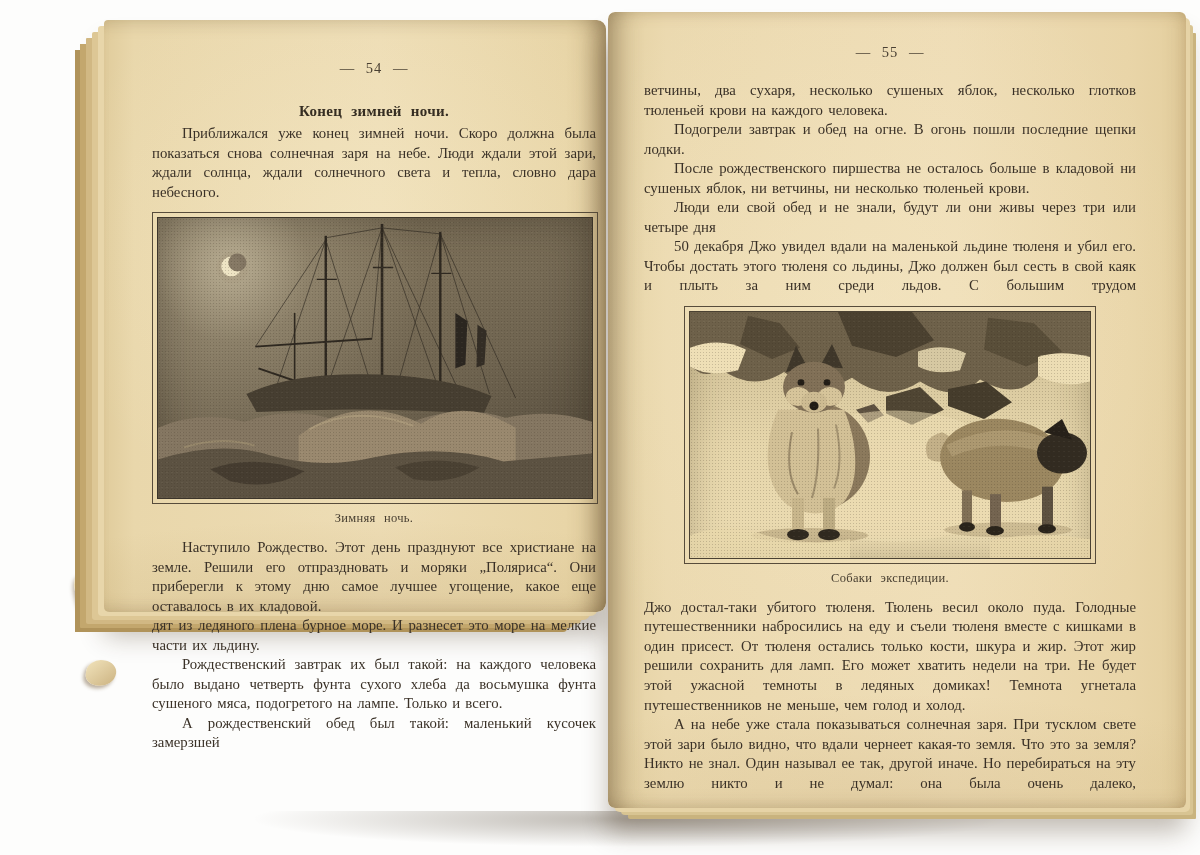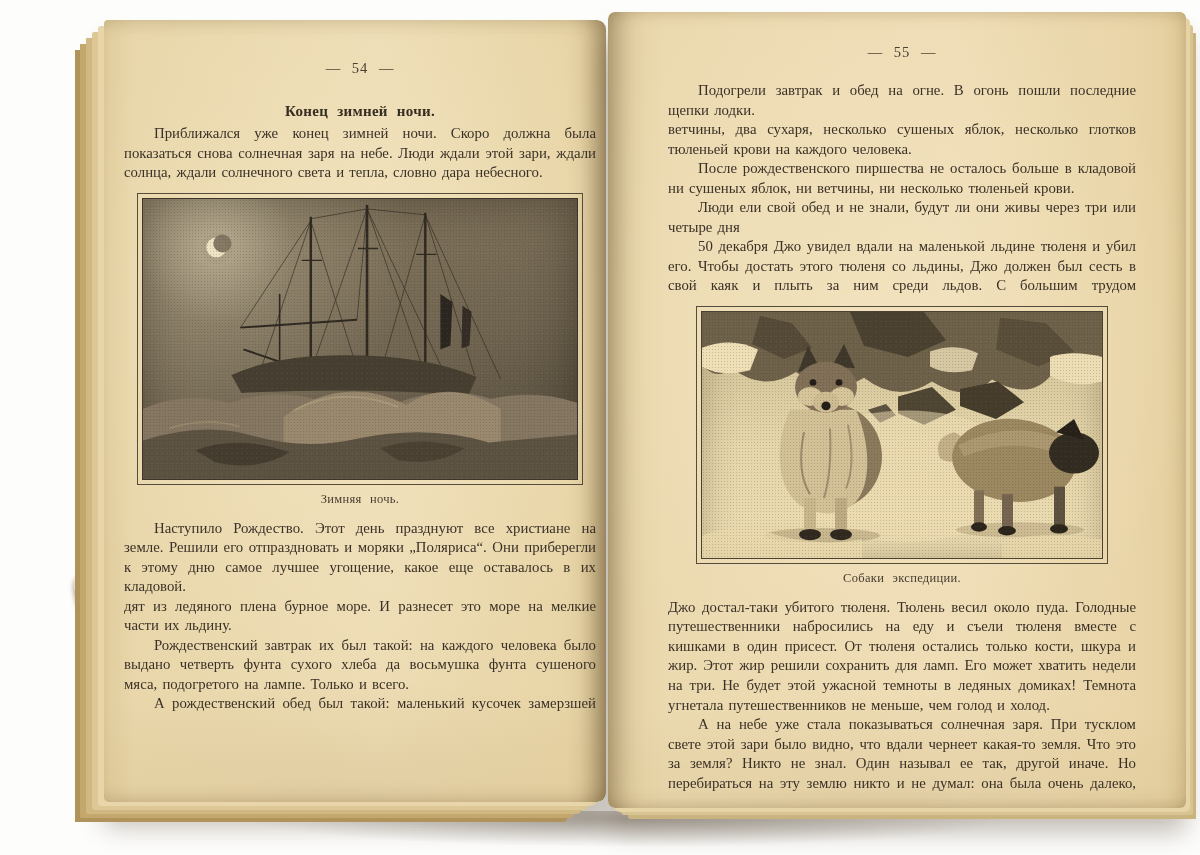--- a/index.html
+++ b/index.html
@@ -9,42 +9,42 @@
     font-family:"Liberation Serif","DejaVu Serif",serif;
   }
   .scene{position:absolute;inset:0;}
   .book{position:absolute;left:62px;top:10px;width:1124px;height:806px;}
   .book-shadow{
     position:absolute;left:90px;right:30px;bottom:4px;height:40px;
     background:radial-gradient(50% 100% at 50% 20%,rgba(40,25,5,0.30),transparent 70%);
   }
   .page{position:absolute;box-sizing:border-box;}
   .page-left{
-    left:42px;top:10px;width:502px;height:782px;
+    left:42px;top:10px;width:502px;height:592px;
     border-radius:4px 9px 9px 5px;
-    padding:40px 10px 0 20px;
+    padding:40px 10px 0 48px;
     background:
       radial-gradient(90% 70% at 50% 38%,rgba(252,244,214,0.30),transparent 70%),
       radial-gradient(140% 26% at 50% 100%,rgba(168,138,78,0.18),transparent 60%),
       linear-gradient(90deg,#e0cc9c 0%,#e9d7ab 6%,#eddcb4 55%,#e8d5a7 92%,#e2cd9d 100%);
     box-shadow:
       -7px 5px 0 -1px #e8d6aa,
       -14px 10px 0 -2px #ddc795,
       -21px 15px 0 -3px #d1b883,
       -28px 20px 0 -4px #c3a76d,
       -34px 25px 0 -5px #b0935a,
       0 24px 26px rgba(60,40,15,0.30),
       inset -26px 0 26px -18px rgba(80,58,30,0.50),
       inset 0 14px 18px -14px rgba(120,90,50,0.25),
       inset 0 -14px 18px -14px rgba(120,90,50,0.28);
   }
   .page-right{
     left:546px;top:2px;width:578px;height:796px;
     border-radius:7px 6px 6px 7px;
-    padding:32px 50px 0 60px;
+    padding:32px 50px 0 36px;
     background:
       radial-gradient(85% 70% at 45% 40%,rgba(252,244,214,0.28),transparent 70%),
       radial-gradient(120% 24% at 50% 100%,rgba(168,138,78,0.16),transparent 60%),
       linear-gradient(90deg,#e3d0a1 0%,#ebd9af 10%,#eedcb5 60%,#e9d5a8 90%,#e4cf9f 100%);
     box-shadow:
       5px 5px 0 -1px #e6d3a6,
       10px 10px 0 -3px #d8c492,
       15px 16px 0 -5px #c9b37e,
       0 24px 26px rgba(60,40,15,0.30),
       inset 26px 0 26px -18px rgba(80,58,30,0.45),
@@ -174,22 +174,22 @@
         <p class="para">Наступило Рождество. Этот день празднуют все христиане на земле. Решили его отпраздновать и моряки „Поляриса“. Они приберегли к этому дню самое лучшее угощение, какое еще оставалось в их кладовой.</p>
         <p class="para no-indent">дят из ледяного плена бурное море. И разнесет это море на мелкие части их льдину.</p>
         <p class="para">Рождественский завтрак их был такой: на каждого человека было выдано четверть фунта сухого хлеба да восьмушка фунта сушеного мяса, подогретого на лампе. Только и всего.</p>
         <p class="para fill-last">А рождественский обед был такой: маленький кусочек замерзшей</p>
       </div>
     </div>
 
     <div class="page page-right">
       <div class="pageno">— 55 —</div>
       <div class="paras" style="margin-top:20px;">
+        <p class="para no-indent">ветчины, два сухаря, несколько сушеных яблок, несколько глотков тюленьей крови на каждого человека.</p>
         <p class="para">Подогрели завтрак и обед на огне. В огонь пошли последние щепки лодки.</p>
-        <p class="para no-indent">ветчины, два сухаря, несколько сушеных яблок, несколько глотков тюленьей крови на каждого человека.</p>
         <p class="para">После рождественского пиршества не осталось больше в кладовой ни сушеных яблок, ни ветчины, ни несколько тюленьей крови.</p>
         <p class="para">Люди ели свой обед и не знали, будут ли они живы через три или четыре дня</p>
         <p class="para fill-last">50 декабря Джо увидел вдали на маленькой льдине тюленя и убил его. Чтобы достать этого тюленя со льдины, Джо должен был сесть в свой каяк и плыть за ним среди льдов. С большим трудом</p>
       </div>
 
       <figure class="plate plate-right">
         <div class="plate-screen screen-dogs">
           <svg class="art" viewBox="0 0 400 262" preserveAspectRatio="none">
             <g>
               <path d="M0,0 H400 V58 Q382,82 350,66 Q328,96 290,72 Q266,98 230,74 Q196,98 162,70 Q128,92 94,64 Q62,86 30,60 Q14,74 0,56 Z" fill="#6e614a"></path>

